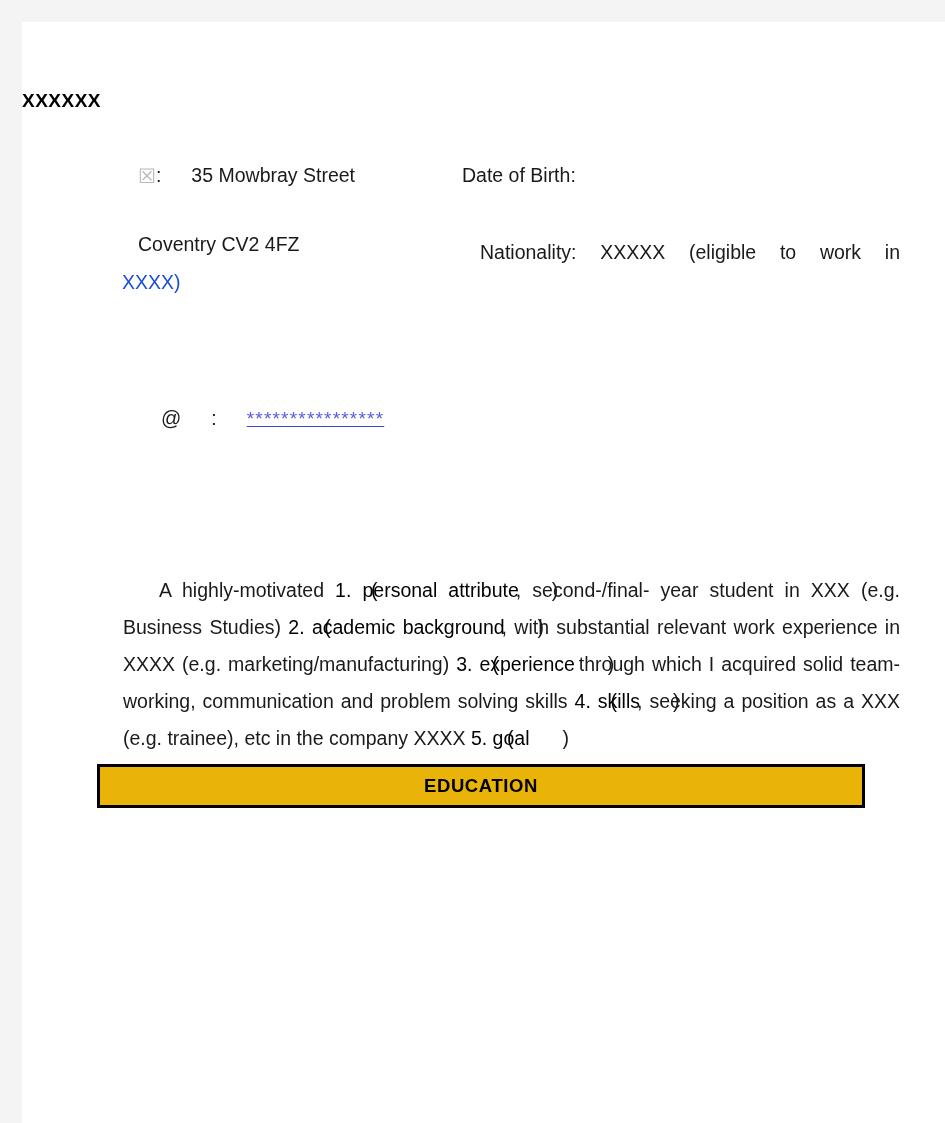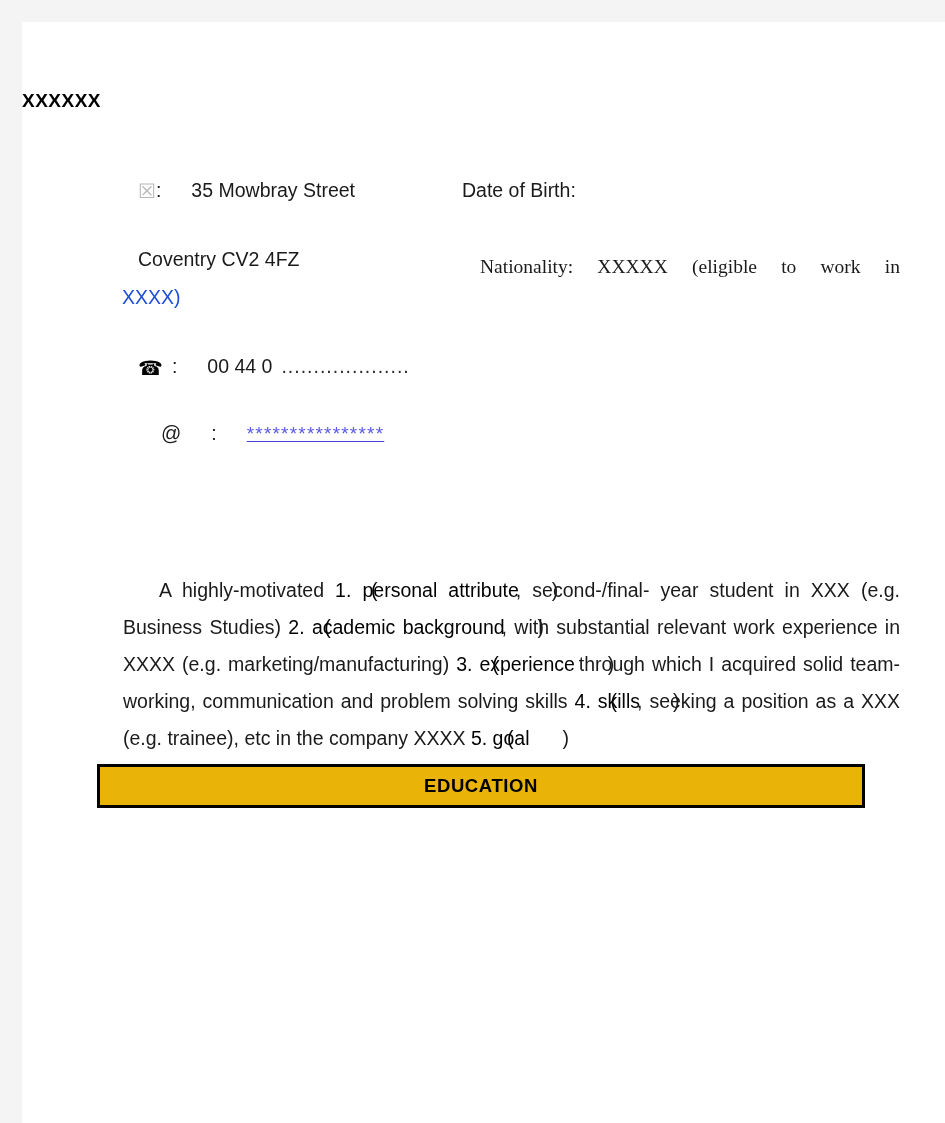--- a/index.html
+++ b/index.html
@@ -39,21 +39,20 @@
     letter-spacing: 0.5px;
     color: #000;
   }
 
   
   .contact-row {
     position: absolute;
     left: 0;
     width: 923px;
     height: 30px;
-    margin-top: 15px;
   }
   .c-left {
     position: absolute;
     left: 116px;
     top: 0;
     white-space: nowrap;
     font-size: 19.5px;
     color: #1a1a1a;
   }
   .c-right {
@@ -91,21 +90,20 @@
   .nat-wrap {
     position: absolute;
     left: 458px;
     top: 0;
     width: 420px;
     font-size: 19.5px;
     color: #1a1a1a;
     text-align: justify;
     text-align-last: justify;
     line-height: 38px;
-    font-family: Liberation Serif, serif;
   }
   .nat-tail {
     position: absolute;
     left: 100px;
     top: 38px;
     font-size: 19.5px;
     color: #1d4ed8;
   }
 
   .dots {
@@ -196,25 +194,20 @@
       </div>
       <div class="c-right">Date of Birth:</div>
     </div>
 
     <div class="contact-row" style="top:211px; height:70px;">
       <div class="c-left">Coventry CV2 4FZ</div>
       <div class="nat-wrap">Nationality:  XXXXX   (eligible  to  work  in</div>
       <div class="nat-tail">XXXX)</div>
     </div>
 
-    <div class="contact-row" style="top:318px;">
-      <div class="c-left">
-        <span class="icon-phone">☎</span><span class="gap-sm"></span><span class="sep">:</span><span class="gap-lg"></span><span>00 44 0</span><span class="gap-sm"></span><span class="dots">....................</span>
-      </div>
-    </div>
 
     <div class="contact-row" style="top:385px;">
       <div class="c-left" style="left:139px;">
         <span class="icon-at">@</span><span class="gap-lg"></span><span class="sep">:</span><span class="gap-lg"></span><span class="email-link">****************</span>
       </div>
     </div>
 
 
     <div class="body-par"><span>A highly-motivated </span><b class="ov">(</b><b>1. personal attribute</b><span class="ovl">)</span><span>, second-/final- year student in XXX (e.g. Business Studies) </span><b class="ov">(</b><b>2. academic background</b><span class="ovl">)</span><span>, with substantial relevant work experience in XXXX (e.g. marketing/manufacturing) </span><b class="ov">(</b><b>3. experience</b><span class="ovl">)</span><span> through which I acquired solid team-working, communication and problem solving skills </span><b class="ov">(</b><b>4. skills</b><span class="ovl">)</span><span>, seeking a position as a XXX (e.g. trainee), etc in the company XXXX </span><b class="ov">(</b><b>5. goal</b><span class="ovl">)</span></div>
 

